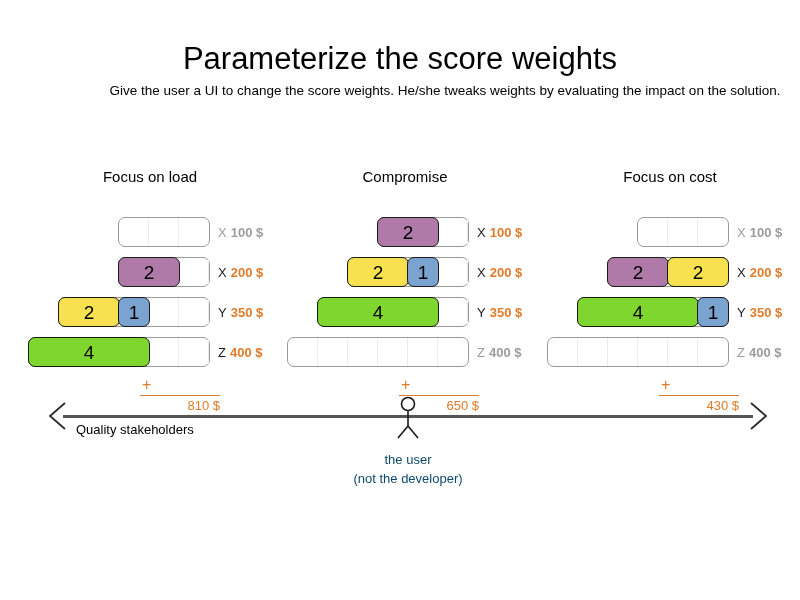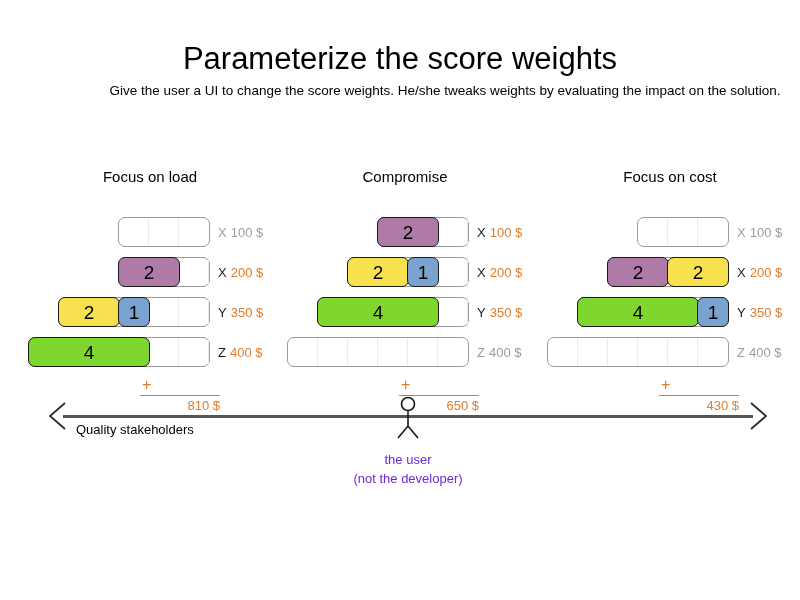--- a/index.html
+++ b/index.html
@@ -115,21 +115,21 @@
   .row-label {
     position: absolute;
     top: 5px;
     height: 30px;
     display: flex;
     align-items: center;
     font-size: 13px;
     white-space: nowrap;
   }
   .row-label .letter { color: #1a1a1a; margin-right: 4px; }
-  .row-label .amount { color: #e07b29; }
+  .row-label .amount { color: #e07b29; font-weight: bold; }
   .row-label.muted .letter,
   .row-label.muted .amount { color: #9c9c9c; }
 
   
   .total {
     position: absolute;
     width: 80px;
     text-align: right;
     color: #e07b29;
     font-size: 13px;
@@ -187,21 +187,21 @@
     height: 48px;
   }
   .figure-caption {
     position: absolute;
     top: 58px;
     left: 280px;
     width: 240px;
     text-align: center;
     font-size: 13px;
     line-height: 19px;
-    color: #6d28d9;
+    color: #0c4a6e;
   }
 </style>
 </head>
 <body>
 
 <h1 class="page-title">Parameterize the score weights</h1>
 <p class="page-subtitle">Give the user a UI to change the score weights. He/she tweaks weights by evaluating the impact on the solution.</p>
 
 <div class="scenarios" id="scenarios">
     <div class="scenario" style="left: 0px; width: 300px;">

